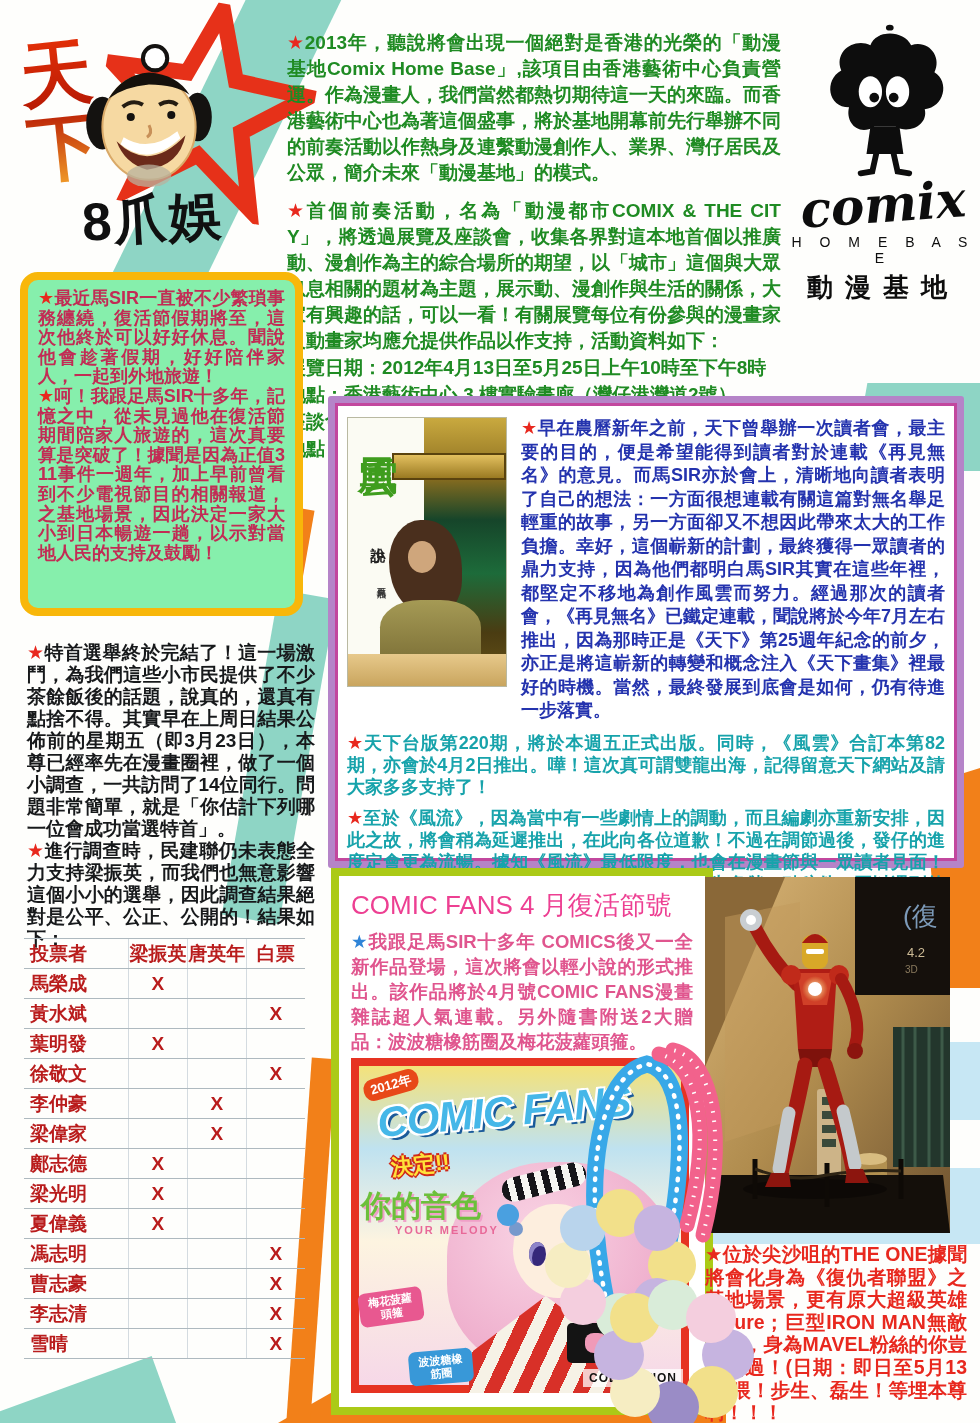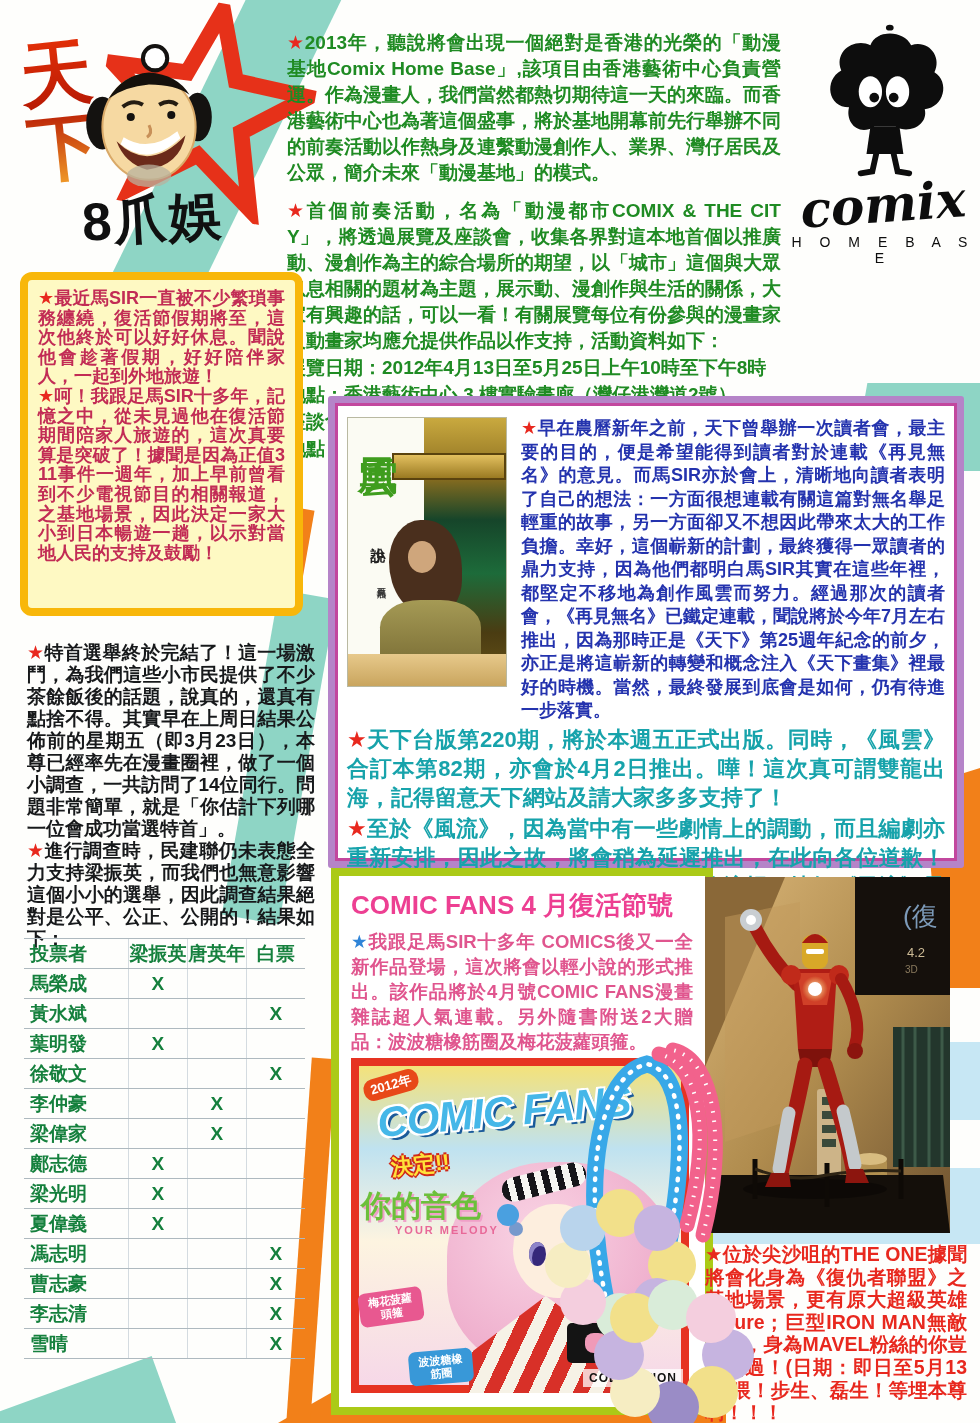--- a/index.html
+++ b/index.html
@@ -38,64 +38,64 @@
 
   
   #comix{left:788px;top:18px;width:190px;z-index:2;text-align:center;color:#0d0d0d}
   #comix svg{display:block;margin:0 auto}
   .comix-script{font-family:"DejaVu Serif","Liberation Serif",serif;font-style:italic;font-weight:900;
                 font-size:50px;letter-spacing:0;transform:rotate(-4deg);margin-top:-8px}
   .homebase{font-size:14px;font-weight:400;letter-spacing:7px;}
   .jichinese{font-size:26px;font-weight:900;letter-spacing:12px;margin-top:4px;white-space:nowrap}
 
   
-  #masir-box{left:20px;top:272px;width:283px;height:344px;z-index:2;background:#fef9c3;
-             border:8px solid #f8b70a;border-radius:12px;padding:9px 10px;box-sizing:border-box;
+  #masir-box{left:20px;top:272px;width:283px;height:344px;z-index:2;background:#86efac;
+             border:8px solid #f8b70a;border-radius:18px;padding:9px 10px;box-sizing:border-box;
              color:#c22c55;font-weight:700;font-size:18px;line-height:19.6px}
 
   
   #election{left:27px;top:642px;width:288px;z-index:2;color:#17191b;font-weight:600;
             font-size:19px;line-height:22px}
 
   
   #poll{left:24px;top:938px;width:281px;z-index:2}
-  #poll table{border-collapse:collapse;width:281px;font-size:19px;color:#15803d;table-layout:fixed}
+  #poll table{border-collapse:collapse;width:281px;font-size:19px;color:#b91c1c;table-layout:fixed}
   #poll th,#poll td{height:29px;border-bottom:1.6px solid #aeb9bf;font-weight:600;text-align:center;padding:0}
   #poll thead th{border-top:1.6px solid #aeb9bf;font-weight:700}
   #poll th:first-child,#poll td:first-child{text-align:left;padding-left:6px;width:98px}
   #poll th+th,#poll td+td{border-left:1px solid #d4dbe0}
 
   
   #fungwan-box{left:328px;top:396px;width:636px;height:472px;z-index:2;background:#fff;
                border:7px solid #b584c8;box-shadow:inset 0 0 0 3px #c2479e;border-radius:3px;
                padding:14px 12px 10px 12px;box-sizing:border-box}
   .pv-row{display:flex;gap:14px}
   .pv-blue{color:#2433ae;font-weight:600;font-size:18px;line-height:23.5px;flex:1}
-  .pv-teal{color:#17a3ab;font-weight:700;font-size:22px;line-height:29px;margin-top:2px}
+  .pv-teal{color:#17a3ab;font-weight:700;font-size:18px;line-height:22px;margin-top:9px}
   .fw-cover{width:158px;height:268px;background:#fbfbf3;border:1px solid #b9b9a2;position:relative;
             overflow:hidden;flex:none}
   .fw-cover>div{position:absolute}
   .fw-pillar{right:0;top:0;width:52%;height:100%;
              background:linear-gradient(180deg,#c9a93f 0%,#8a6d1f 22%,#16452a 38%,#1d6b3a 58%,#4a3c12 80%,#6b5518 100%)}
   .fw-beam{left:28%;top:13%;width:72%;height:10%;background:linear-gradient(180deg,#e3c05f,#9a7a22);
            border:2px solid #5a430e;box-sizing:border-box}
   .fw-hair{left:26%;top:38%;width:46%;height:36%;background:#4a2f1d;border-radius:46% 54% 40% 60%}
   .fw-face{left:38%;top:46%;width:18%;height:12%;background:#cfa67c;border-radius:50%}
   .fw-robe{left:20%;top:68%;width:64%;height:34%;background:linear-gradient(180deg,#a59a55,#6b5e2a);
            border-radius:40% 40% 0 0/30% 30% 0 0}
   .fw-sand{left:0;bottom:0;width:100%;height:12%;background:linear-gradient(180deg,#e7c98b,#c9a55e)}
   .fw-title{left:8px;top:8px;writing-mode:vertical-rl;font-family:"DejaVu Serif","Liberation Serif",serif;
             font-size:40px;font-weight:900;color:#3f9d1e;line-height:44px}
   .fw-sub{left:20px;top:118px;writing-mode:vertical-rl;font-size:15px;font-weight:700;color:#222}
   .fw-tag{left:26px;top:162px;writing-mode:vertical-rl;font-size:10px;color:#333}
 
   
   #comicfans-box{left:331px;top:868px;width:382px;height:547px;z-index:2;background:#fff;
                  border:8px solid #abca17;box-sizing:border-box;padding:10px 12px;position:absolute}
-  .cf-title{color:#ed3f92;font-size:26px;font-weight:700;white-space:nowrap;margin-top:2px}
+  .cf-title{color:#ed3f92;font-size:26px;font-weight:400;white-space:nowrap;margin-top:2px}
   .cf-para{color:#e0558e;font-weight:700;font-size:18.5px;line-height:25px;margin-top:6px}
   .cf-para .star{color:#2f84d8}
   .cf-cover{position:absolute;left:12px;top:182px;width:338px;height:335px;background:#e63322;overflow:hidden}
   .cf-cover>div{position:absolute}
   .cf-inner{left:8px;top:8px;right:8px;bottom:8px;
             background:linear-gradient(180deg,#f4e27a 0%,#bfe2f0 26%,#fdf4e0 55%,#f6d8e8 100%)}
   .cf-logo{left:26px;top:30px;font-size:42px;font-weight:900;font-style:italic;color:#45b7e8;
            letter-spacing:-1px;transform:rotate(-5deg);white-space:nowrap;
            text-shadow:-2px -2px 0 #fff,2px -2px 0 #fff,-2px 2px 0 #fff,2px 2px 0 #fff,4px 4px 0 #1a5a9a}
   .cf-year{left:12px;top:16px;background:#e84818;color:#fff;font-size:13px;font-weight:800;
@@ -190,20 +190,21 @@
     <ellipse cx="52" cy="76" rx="12" ry="16" fill="#fff"></ellipse>
     <ellipse cx="80" cy="76" rx="12" ry="16" fill="#fff"></ellipse>
     <circle cx="56" cy="82" r="5" fill="#0d0d0d"></circle>
     <circle cx="76" cy="82" r="5" fill="#0d0d0d"></circle>
     <path d="M52,112 L82,112 L86,140 L48,140 Z" fill="#0d0d0d"></path>
     <path d="M58,140 L54,158 L42,160" stroke="#0d0d0d" stroke-width="6" fill="none" stroke-linecap="round"></path>
     <path d="M76,140 L80,158 L92,160" stroke="#0d0d0d" stroke-width="6" fill="none" stroke-linecap="round"></path>
   </svg>
   <div class="comix-script">comix</div>
   <div class="homebase">H O M E B A S E</div>
+  <div class="jichinese">動漫基地</div>
 </div>
 
 <div id="masir-box" class="abs cjk">
   <p class="jst"><span class="star">★</span><span>最近馬SIR一直被不少繁瑣事務纏繞，復活節假期將至，這次他終於可以好好休息。聞說他會趁著假期，好好陪伴家人，一起到外地旅遊！</span></p>
   <p class="jst"><span class="star">★</span><span>呵！我跟足馬SIR十多年，記憶之中，從未見過他在復活節期間陪家人旅遊的，這次真要算是突破了！據聞是因為正值311事件一週年，加上早前曾看到不少電視節目的相關報道，之基地場景，因此決定一家大小到日本暢遊一趟，以示對當地人民的支持及鼓勵！</span></p>
 </div>
 
 <div id="election" class="abs cjk">
   <p class="jst"><span class="star">★</span><span>特首選舉終於完結了！這一場激鬥，為我們這些小市民提供了不少茶餘飯後的話題，說真的，還真有點捨不得。其實早在上周日結果公佈前的星期五（即3月23日），本尊已經率先在漫畫圈裡，做了一個小調查，一共訪問了14位同行。問題非常簡單，就是「你估計下列哪一位會成功當選特首」。</span></p>
   <p class="jst"><span class="star">★</span><span>進行調查時，民建聯仍未表態全力支持梁振英，而我們也無意影響這個小小的選舉，因此調查結果絕對是公平、公正、公開的！結果如下：</span></p>

